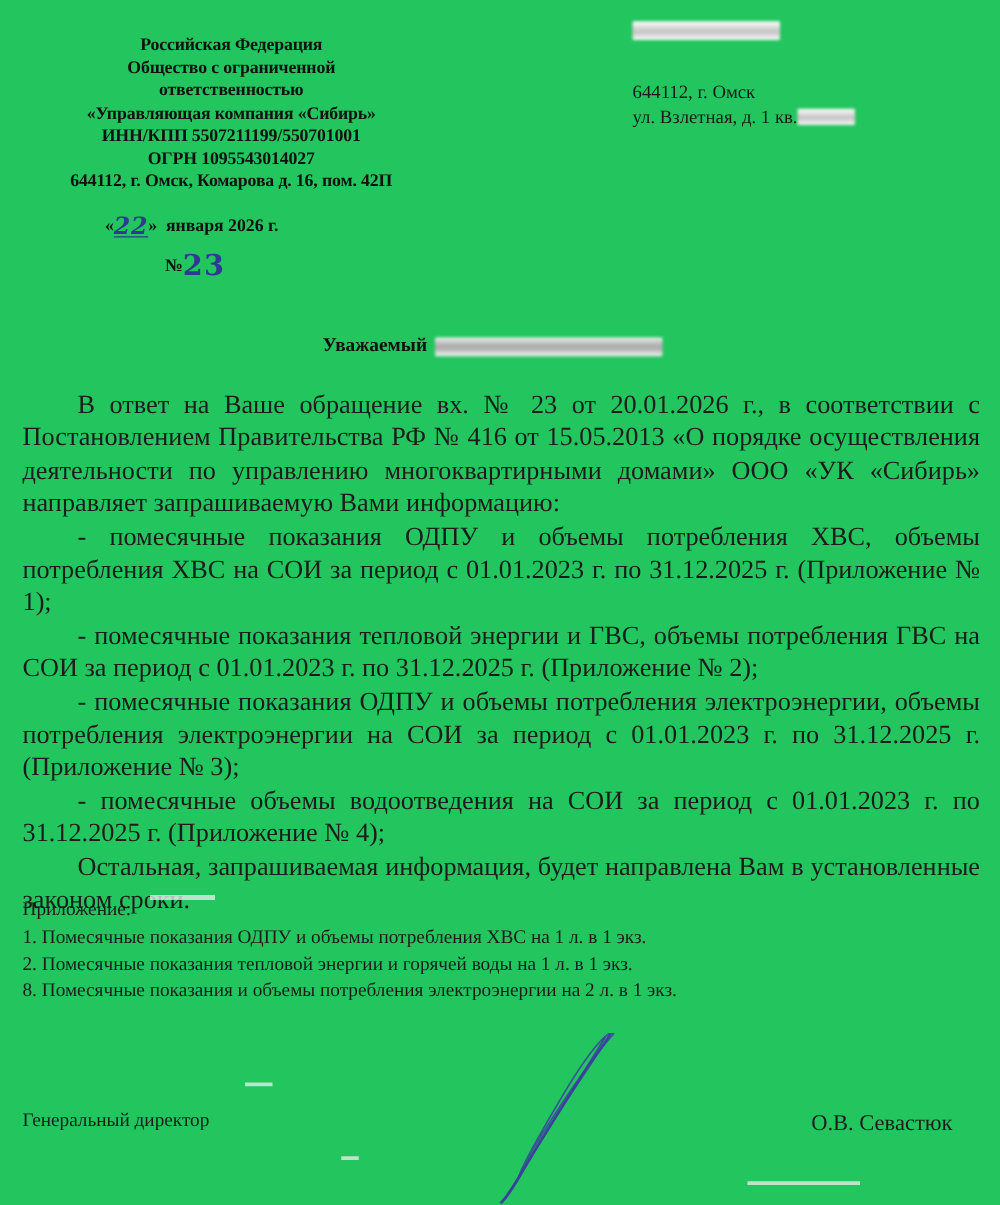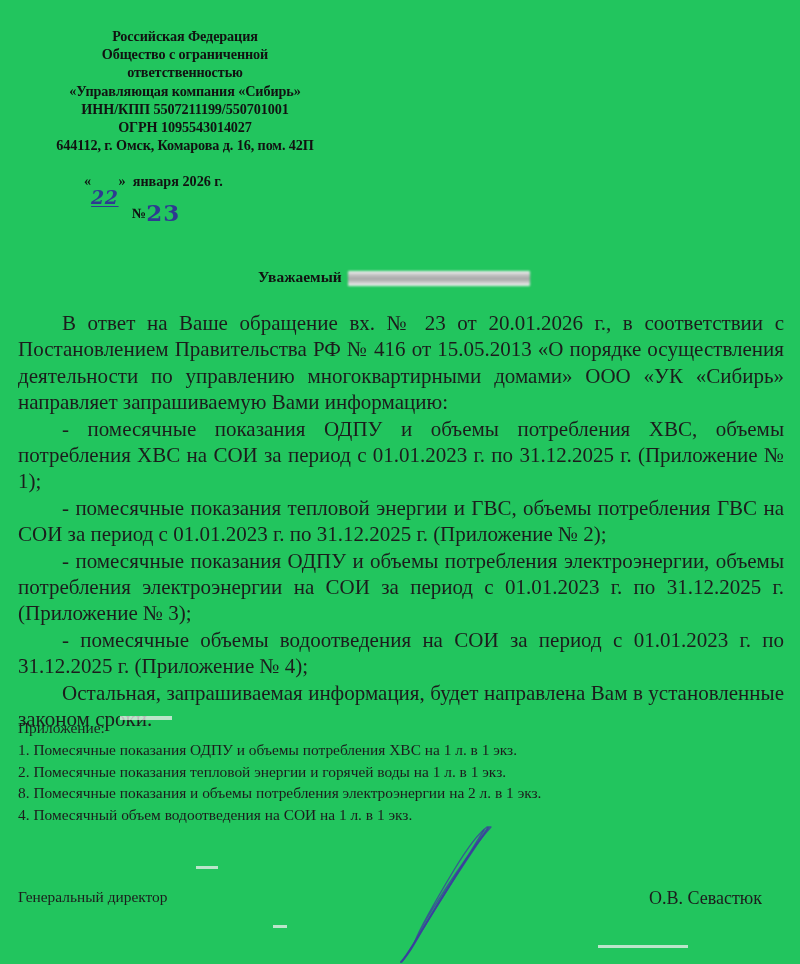--- a/index.html
+++ b/index.html
@@ -47,21 +47,21 @@
   }
   .dateline { white-space: nowrap; }
   .hw {
     font-family: "DejaVu Serif", serif;
     color: #2e3a91;
     font-style: italic;
     font-weight: bold;
     font-size: 19px;
     letter-spacing: 0.5px;
     position: relative;
-    top: 18px;
+    top: 2px;
     text-decoration: underline;
     text-decoration-color: #2e3a91;
     text-underline-offset: 2px;
   }
   .numline {
     margin-top: 6px;
     margin-left: 48px;
     white-space: nowrap;
   }
   .hw-num {
@@ -190,40 +190,46 @@
     <div>ИНН/КПП 5507211199/550701001</div>
     <div>ОГРН 1095543014027</div>
     <div>644112, г. Омск, Комарова д. 16, пом. 42П</div>
   </div>
 
   <div class="dateblock">
     <div class="dateline"><span>«</span><span class="hw">22</span><span>»</span>&nbsp;&nbsp;<span>января   2026  г.</span></div>
     <div class="numline"><span>№</span><span class="hw-num">23</span></div>
   </div>
 
+  <div class="addressee">
+    <div class="addr-line addr-name-row">
+      <span class="redact redact-name"></span>
+    </div>
+    <div class="addr-line">644112, г. Омск</div>
+    <div class="addr-line"><span>ул. Взлетная, д. 1 кв.</span><span class="redact redact-flat"></span></div>
+  </div>
 
   <div class="greeting">
     <span>Уважаемый</span><span class="redact redact-greet"></span>
   </div>
 
   <div class="body">
     <p>В ответ на Ваше обращение вх. № 23 от 20.01.2026 г., в соответствии с Постановлением Правительства РФ № 416 от 15.05.2013 «О порядке осуществления деятельности по управлению многоквартирными домами» ООО «УК «Сибирь» направляет запрашиваемую Вами информацию:</p>
     <p>- помесячные показания ОДПУ и объемы потребления ХВС, объемы потребления ХВС на СОИ за период с 01.01.2023 г. по 31.12.2025 г. (Приложение № 1);</p>
     <p>- помесячные показания тепловой энергии и ГВС, объемы потребления ГВС на СОИ за период с 01.01.2023 г. по 31.12.2025 г. (Приложение № 2);</p>
     <p>- помесячные показания ОДПУ и объемы потребления электроэнергии, объемы потребления электроэнергии на СОИ за период с 01.01.2023 г. по 31.12.2025 г. (Приложение № 3);</p>
     <p>- помесячные объемы водоотведения на СОИ за период с 01.01.2023 г. по 31.12.2025 г. (Приложение № 4);</p>
     <p>Остальная, запрашиваемая информация, будет направлена Вам в установленные законом сроки.</p>
   </div>
 
   <div class="attachments">
     <p class="att-head">Приложение:</p>
     <p class="att-item">1. Помесячные показания ОДПУ и объемы потребления ХВС на 1 л. в 1 экз.</p>
     <p class="att-item">2. Помесячные показания тепловой энергии и горячей воды на 1 л. в 1 экз.</p>
     <p class="att-item">8. Помесячные показания и объемы потребления электроэнергии на 2 л. в 1 экз.</p>
-    <p class="att-item">4. Помесячный объем водоотведения на СОИ на 1 л. в 1 экз.</p>
   </div>
 
   <div class="sig-title">Генеральный директор</div>
   <div class="sig-name">О.В. Севастюк</div>
 
   <svg class="signature-mark" viewBox="0 0 120 138" aria-hidden="true">
     <g fill="none" stroke="#3b3f9e" stroke-linecap="round" stroke-linejoin="round">
       <path d="M96 2 C 74 34, 46 76, 22 118 C 16 128, 12 133, 9 136" stroke-width="2.1" opacity="0.92"></path>
       <path d="M92 4 C 70 40, 44 82, 24 114 C 19 122, 15 128, 11 134" stroke-width="1.5" opacity="0.85"></path>
       <path d="M99 1 C 82 20, 60 52, 40 84 C 32 97, 26 108, 23 115

